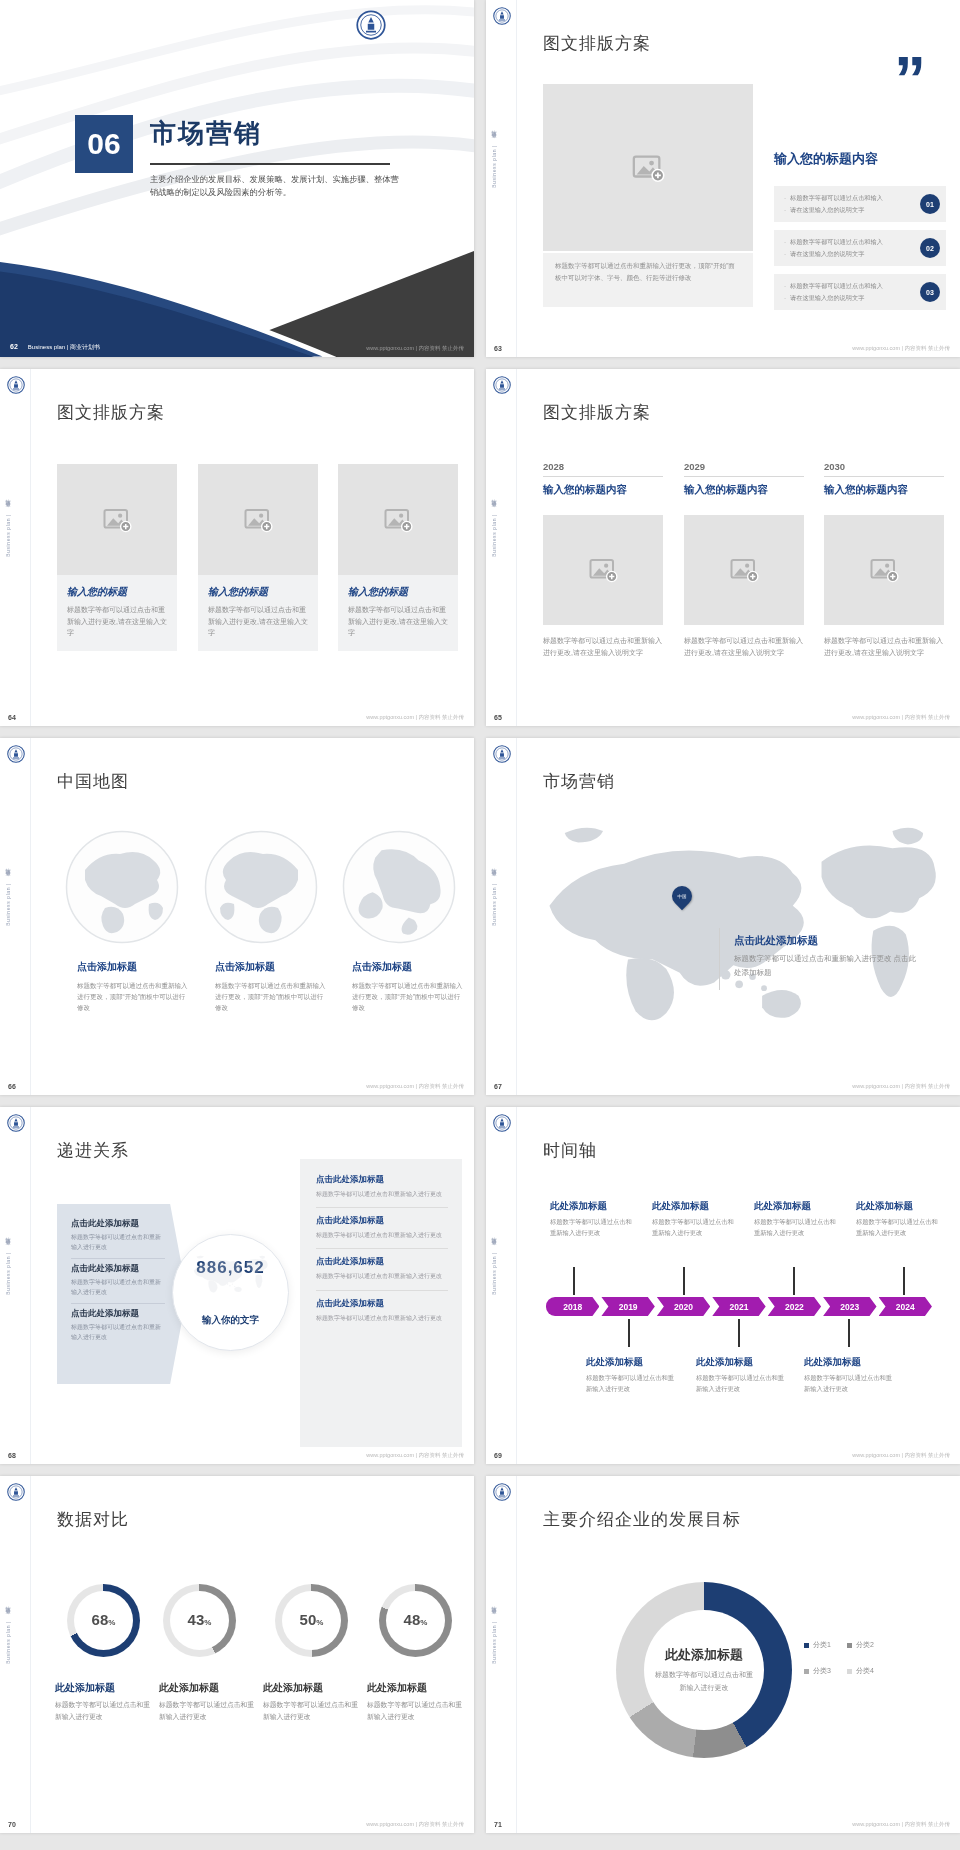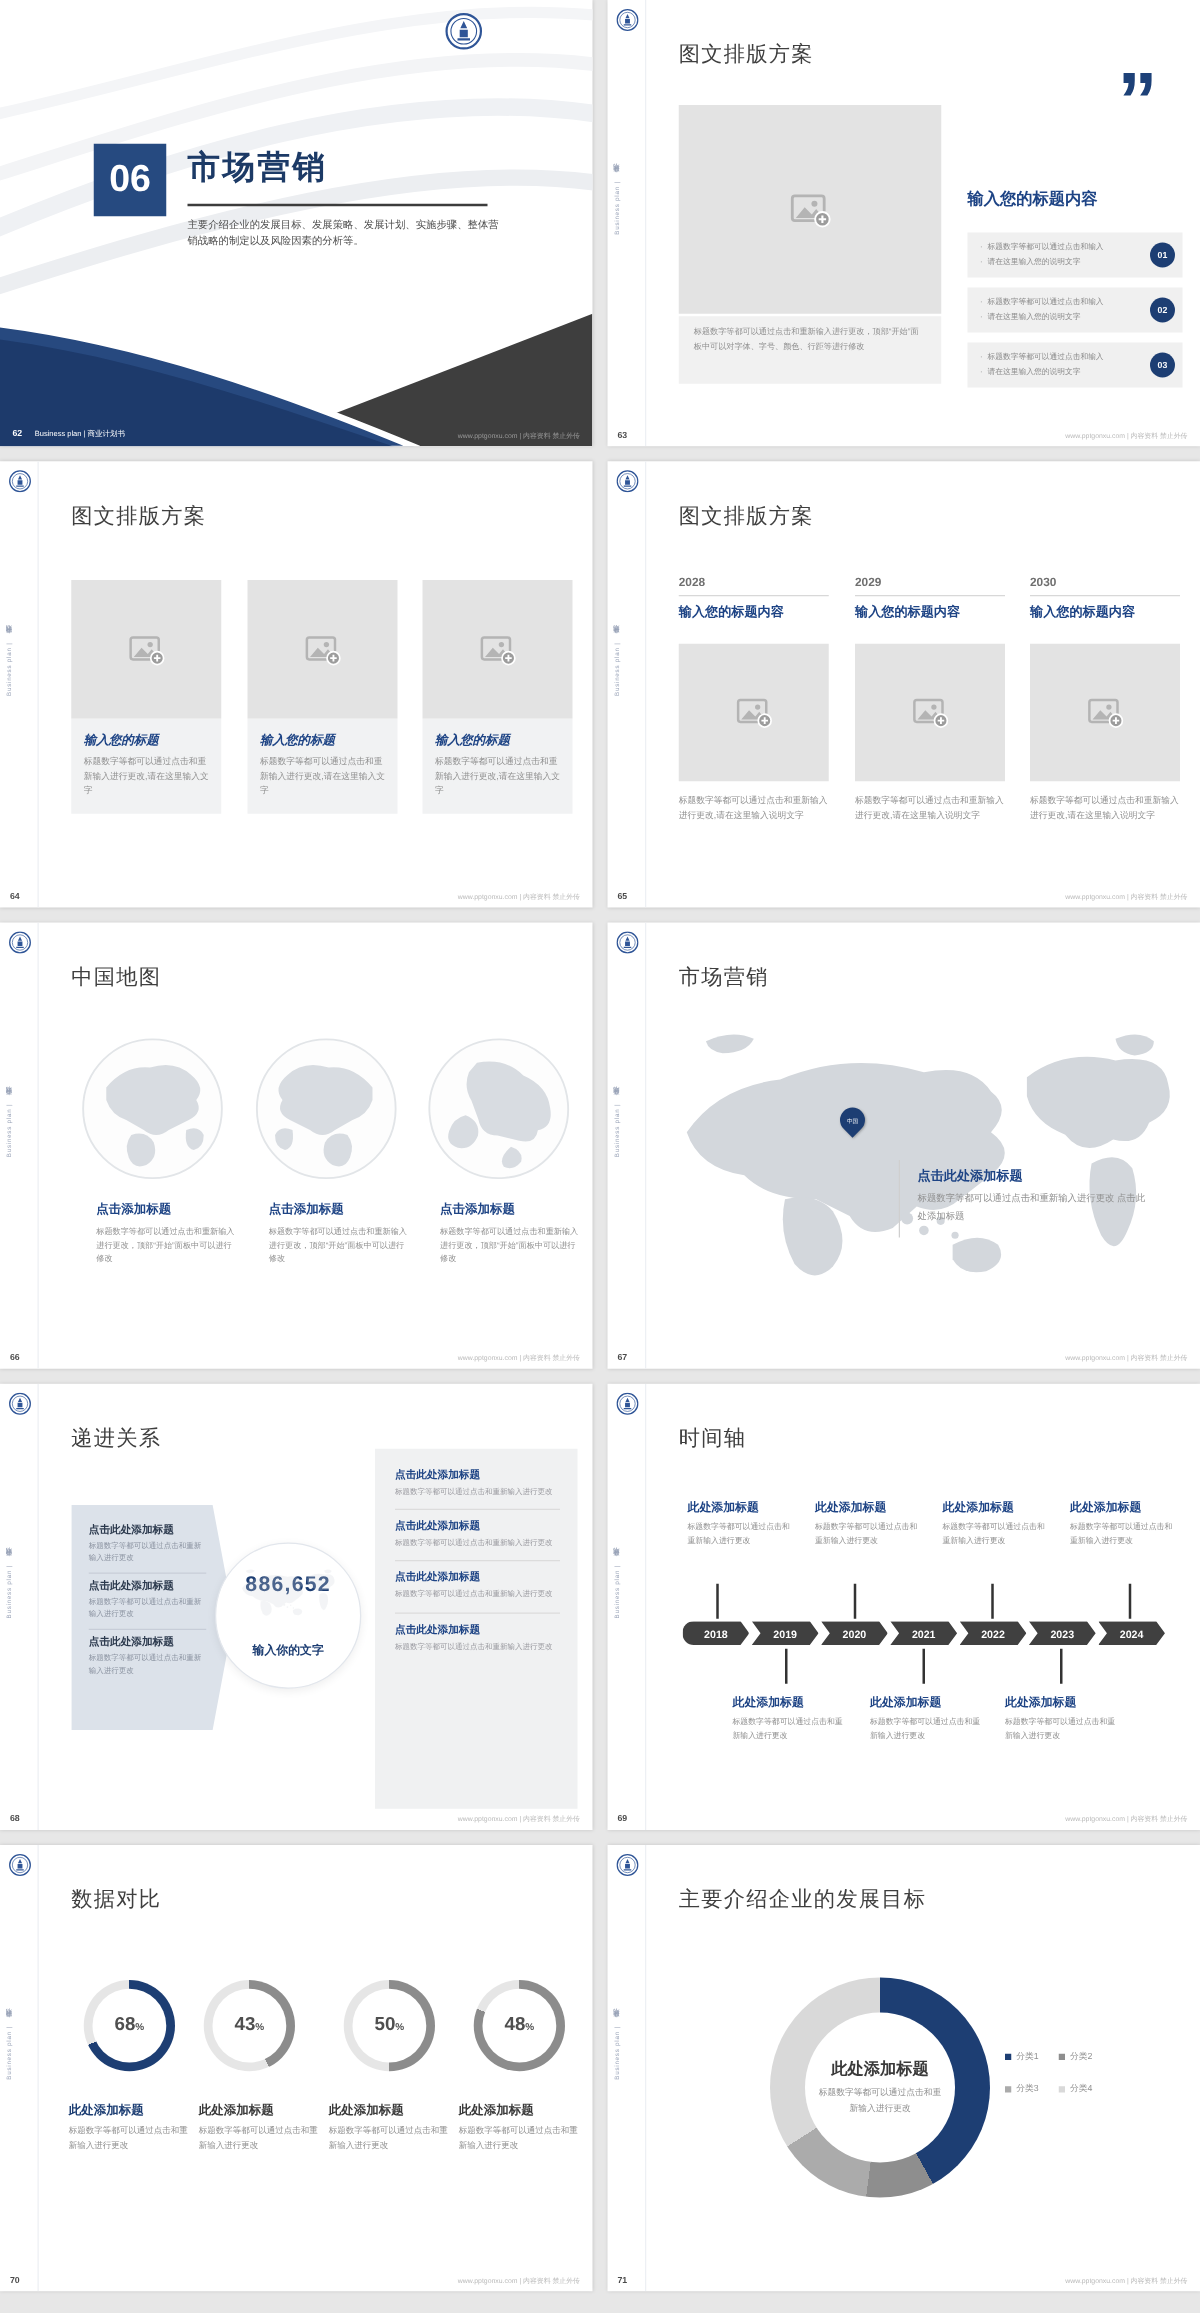--- a/index.html
+++ b/index.html
@@ -76,21 +76,21 @@
               border:1px solid #e2e6ec;box-shadow:0 2px 8px rgba(0,0,0,.07);z-index:2;
               display:flex;flex-direction:column;align-items:center;justify-content:center;gap:4px;}
   .big-circle .val{font-size:17px;font-weight:bold;color:#1d3e73;letter-spacing:1px;}
   .big-circle .lbl{font-size:9.5px;font-weight:bold;color:#1d3e73;margin-top:32px;}
   .big-circle svg{position:absolute;inset:18px;opacity:.25;}
   
   .tl-item{position:absolute;width:88px;}
   .tl-item h5{margin:0 0 4px 0;font-size:9.5px;font-weight:bold;color:#1e4485;}
   .tl-item p{margin:0;font-size:6.3px;color:#8f8f8f;line-height:1.7;}
   .tl-bar{position:absolute;left:60px;top:190px;width:386px;height:19px;display:flex;gap:2px;}
-  .tl-seg{flex:1;background:#404040;color:#fff;font-size:8.5px;font-weight:bold;
+  .tl-seg{flex:1;background:#a21caf;color:#fff;font-size:8.5px;font-weight:bold;
           display:flex;align-items:center;justify-content:center;
           clip-path:polygon(0 0,calc(100% - 7px) 0,100% 50%,calc(100% - 7px) 100%,0 100%,7px 50%);}
   .tl-seg:first-child{clip-path:polygon(0 0,calc(100% - 7px) 0,100% 50%,calc(100% - 7px) 100%,0 100%);border-radius:9px 0 0 9px;}
   .tick{position:absolute;width:1.5px;background:#333;}
   
   .stat-col{position:absolute;width:100px;}
   .ring{position:absolute;top:108px;width:73px;height:73px;border-radius:50%;}
   .ring .hole{position:absolute;inset:7px;background:#fff;border-radius:50%;
               display:flex;align-items:baseline;justify-content:center;padding-top:20px;box-sizing:border-box;}
   .ring .n{font-size:15px;font-weight:bold;color:#4f4f4f;}

